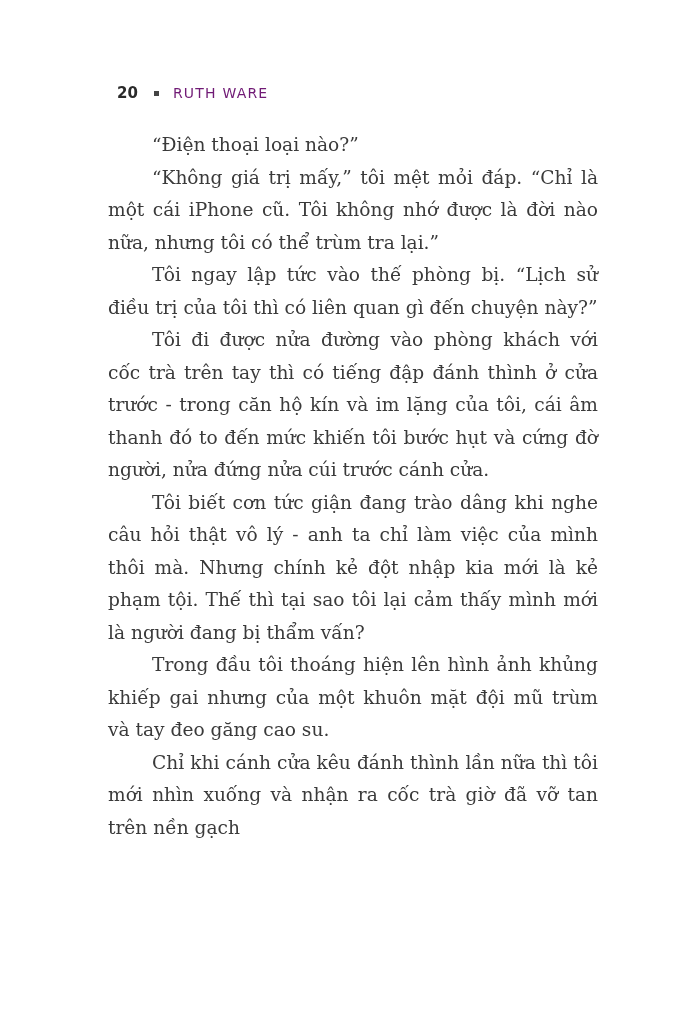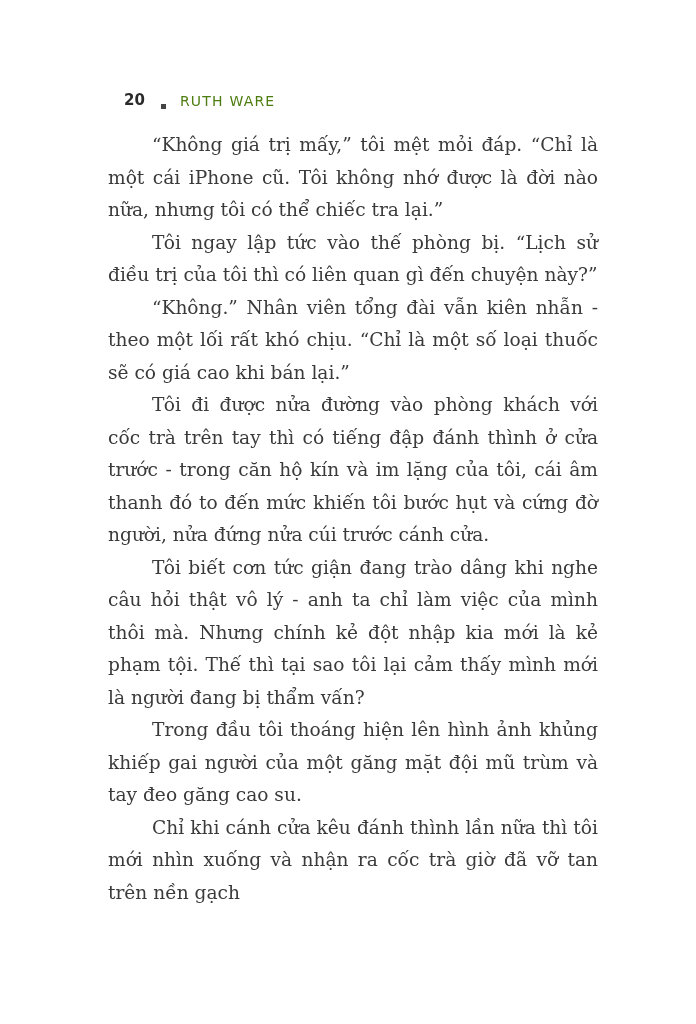--- a/index.html
+++ b/index.html
@@ -1,43 +1,43 @@
 <!DOCTYPE html>
 <html><head>
 <meta charset="utf-8">
 <style>
   html, body { margin: 0; padding: 0; }
   body {
     width: 696px; height: 1024px; background: #ffffff; position: relative; overflow: hidden;
   }
   .page-header {
-    position: absolute; left: 124px; top: 84px;
+    position: absolute; left: 117px; top: 84px;
     font-family: "DejaVu Sans", sans-serif; color: #333;
-    font-size: 14px; letter-spacing: 1.2px; display: flex; align-items: flex-end; margin-top: 7px;
+    font-size: 14px; letter-spacing: 1.2px; display: flex; align-items: center;
   }
   .page-num { font-weight: bold; font-size: 15px; letter-spacing: 0; color: #2a2a2a; }
   .sep { display: inline-block; width: 5px; height: 5px; background: #444; margin: 0 14px 0 16px; }
-  .author { color: #4d7c0f; }
+  .author { color: #701a75; }
   .body-text {
     position: absolute; left: 108px; top: 129px; width: 490px;
     font-family: "DejaVu Serif", serif; font-size: 18.6px; line-height: 32.5px;
     color: #3a3a3a; text-align: justify;
   }
   .body-text p { margin: 0; text-indent: 44px; }
 </style>
 </head>
 <body>
 
 <div class="page-header">
   <span class="page-num">20</span>
   <span class="sep"></span>
   <span class="author">RUTH WARE</span>
 </div>
 
 <div class="body-text">
-  <p>“Không giá trị mấy,” tôi mệt mỏi đáp. “Chỉ là một cái iPhone cũ. Tôi không nhớ được là đời nào nữa, nhưng tôi có thể chiếc tra lại.”</p>
+  <p>“Điện thoại loại nào?”</p>
+  <p>“Không giá trị mấy,” tôi mệt mỏi đáp. “Chỉ là một cái iPhone cũ. Tôi không nhớ được là đời nào nữa, nhưng tôi có thể trùm tra lại.”</p>
   <p>Tôi ngay lập tức vào thế phòng bị. “Lịch sử điều trị của tôi thì có liên quan gì đến chuyện này?”</p>
-  <p>“Không.” Nhân viên tổng đài vẫn kiên nhẫn - theo một lối rất khó chịu. “Chỉ là một số loại thuốc sẽ có giá cao khi bán lại.”</p>
   <p>Tôi đi được nửa đường vào phòng khách với cốc trà trên tay thì có tiếng đập đánh thình ở cửa trước - trong căn hộ kín và im lặng của tôi, cái âm thanh đó to đến mức khiến tôi bước hụt và cứng đờ người, nửa đứng nửa cúi trước cánh cửa.</p>
   <p>Tôi biết cơn tức giận đang trào dâng khi nghe câu hỏi thật vô lý - anh ta chỉ làm việc của mình thôi mà. Nhưng chính kẻ đột nhập kia mới là kẻ phạm tội. Thế thì tại sao tôi lại cảm thấy mình mới là người đang bị thẩm vấn?</p>
-  <p>Trong đầu tôi thoáng hiện lên hình ảnh khủng khiếp gai người của một găng mặt đội mũ trùm và tay đeo găng cao su.</p>
+  <p>Trong đầu tôi thoáng hiện lên hình ảnh khủng khiếp gai nhưng của một khuôn mặt đội mũ trùm và tay đeo găng cao su.</p>
   <p>Chỉ khi cánh cửa kêu đánh thình lần nữa thì tôi mới nhìn xuống và nhận ra cốc trà giờ đã vỡ tan trên nền gạch</p>
 </div>
 
 </body></html>

